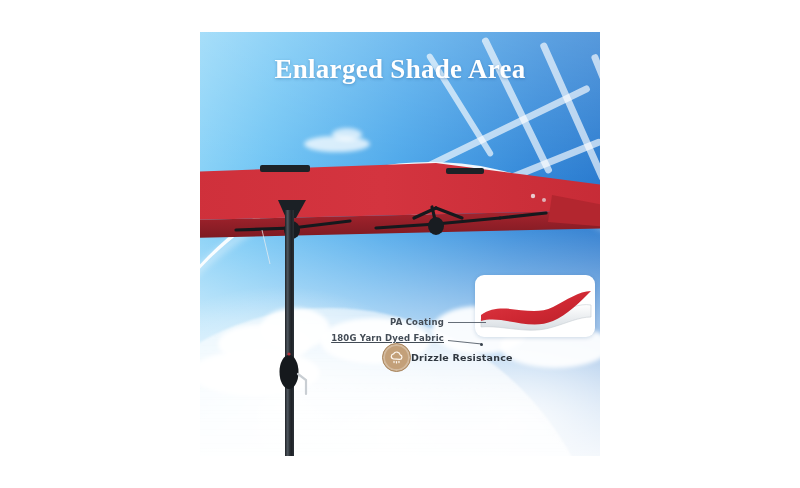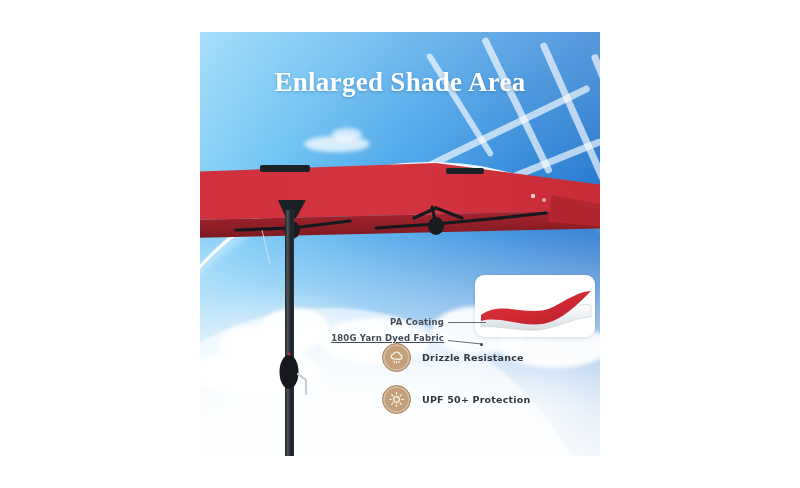--- a/index.html
+++ b/index.html
@@ -78,21 +78,20 @@
     border-radius:50% 50% 0 0/ 100% 100% 0 0;
     filter:blur(1px);
   }
 
   
   .title{
     position:absolute;left:0;top:22px;width:100%;text-align:center;
     font-family:"Liberation Serif","DejaVu Serif",serif;
     font-size:27px;font-weight:700;color:#ffffff;letter-spacing:.3px;
     text-shadow:0 1px 3px rgba(20,70,130,.35);
-    margin-top:13px;
   }
 
   
   .umbrella{position:absolute;left:0;top:0;width:100%;height:100%;pointer-events:none;}
 
   
   .swatch-box{
     position:absolute;left:275px;top:243px;width:120px;height:62px;
     background:#ffffff;border-radius:9px;box-shadow:0 1px 4px rgba(0,60,120,.18);
     overflow:hidden;
@@ -116,21 +115,21 @@
   .features{position:absolute;left:182px;top:311px;width:215px;}
   .feature{display:flex;align-items:center;margin-bottom:14px;height:28px;}
   .badge{
     width:27px;height:27px;border-radius:50%;flex:0 0 27px;
     background:#c3a079;
     border:1.5px solid #a8855d;
     box-shadow:inset 0 0 0 2px rgba(255,255,255,.28);
     display:flex;align-items:center;justify-content:center;
   }
   .feat-label{
-    margin-left:11px;color:#2f3740;
+    color:#2f3740;
     font-family:"DejaVu Sans",sans-serif;
     font-size:9.5px;font-weight:600;letter-spacing:.2px;white-space:nowrap;
     text-shadow:0 0 2px rgba(255,255,255,.5);
   }
 </style>
 </head>
 <body>
 
 <div id="stage">
 
@@ -262,34 +261,18 @@
           <svg width="17" height="17" viewBox="0 0 24 24" fill="none" stroke="#fdf6ee" stroke-width="1.7" stroke-linecap="round" stroke-linejoin="round">
             <path d="M7.5,14 a3.6,3.6 0 0 1 .4,-7.1 a5,5 0 0 1 9.3,1.3 a3.3,3.3 0 0 1 -.7,6.5 z"></path>
             <line x1="8.5" y1="17.6" x2="8.5" y2="19.2"></line>
             <line x1="12" y1="17.8" x2="12" y2="19.6"></line>
             <line x1="15.5" y1="17.6" x2="15.5" y2="19.2"></line>
           </svg>
         </div>
         <div class="feat-label">Drizzle Resistance</div>
       </div>
 
-      <div class="feature">
-        <div class="badge">
-          <svg width="17" height="17" viewBox="0 0 24 24" fill="none" stroke="#fdf6ee" stroke-width="1.7" stroke-linecap="round">
-            <circle cx="12" cy="12" r="4"></circle>
-            <line x1="12" y1="2.4" x2="12" y2="4.6"></line>
-            <line x1="12" y1="19.4" x2="12" y2="21.6"></line>
-            <line x1="2.4" y1="12" x2="4.6" y2="12"></line>
-            <line x1="19.4" y1="12" x2="21.6" y2="12"></line>
-            <line x1="5.2" y1="5.2" x2="6.8" y2="6.8"></line>
-            <line x1="17.2" y1="17.2" x2="18.8" y2="18.8"></line>
-            <line x1="5.2" y1="18.8" x2="6.8" y2="17.2"></line>
-            <line x1="17.2" y1="6.8" x2="18.8" y2="5.2"></line>
-          </svg>
-        </div>
-        <div class="feat-label">UPF 50+ Protection</div>
-      </div>
 
 
     </div>
 
   </div>
 </div>
 
 </body></html>

